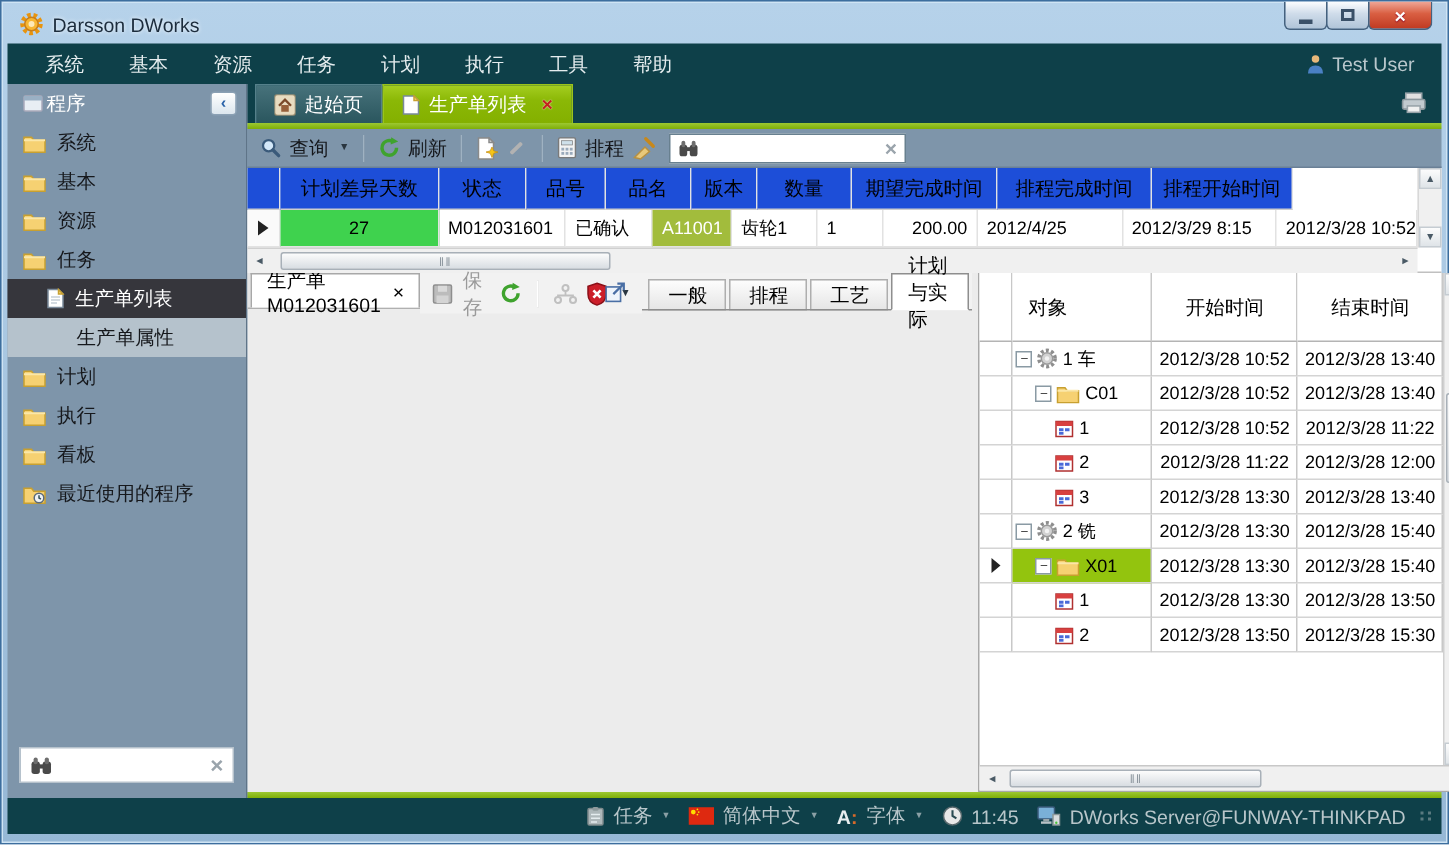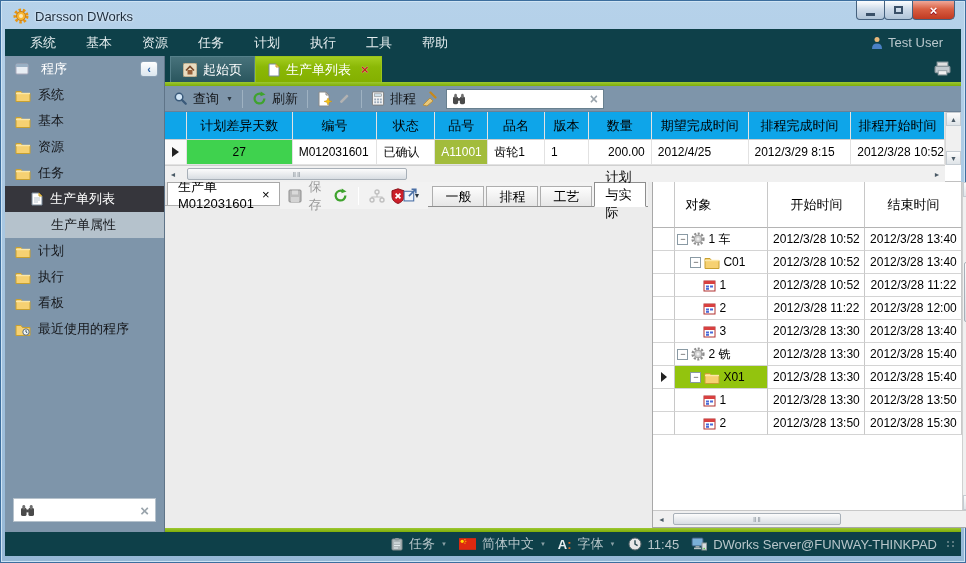--- a/index.html
+++ b/index.html
@@ -16,21 +16,21 @@
   .glyph-min{ width:9px; height:3px; background:#3a5068; margin-top:8px; }
   .glyph-max{ width:9px; height:8px; border:2px solid #3a5068; }
   .glyph-close{ color:#fff; font-weight:bold; font-size:13px; text-shadow:0 1px 1px #802; }
   
   .menubar{ height:27px; background:#0e4049; display:flex; align-items:center; padding:0 10px; }
   .menu-item{ color:#e4ecee; font-size:13px; padding:0 15px; cursor:default; }
   .menu-user{ margin-left:auto; display:flex; align-items:center; gap:5px; color:#b9c7cc; font-size:13px; padding-right:8px; }
   
   .content-row{ flex:1; display:flex; min-height:0; }
   .sidebar{ width:160px; background:#7e95aa; display:flex; flex-direction:column; border-right:1px solid #5f7488; }
-  .sb-header{ height:26px; display:flex; align-items:center; gap:12px; padding:0 6px 0 10px; color:#fff; font-size:13px; }
+  .sb-header{ height:26px; display:flex; align-items:center; gap:2px; padding:0 6px 0 10px; color:#fff; font-size:13px; }
   .sb-collapse{ margin-left:auto; width:18px; height:16px; background:linear-gradient(#fff,#dce6ee); border:1px solid #8aa0b4;
     border-radius:3px; color:#2a62a8; font-weight:bold; font-size:11px; text-align:center; line-height:14px; }
   .sb-item{ height:26px; display:flex; align-items:center; gap:7px; padding-left:10px; font-size:13px; color:#16181c; }
   .sb-item.selected{ background:#36363c; color:#fff; padding-left:26px; }
   .sb-item.child{ background:#b5c2cc; padding-left:46px; }
   .sb-search{ margin:8px 8px 10px 8px; margin-top:auto; height:24px; background:#fff; border:1px solid #b6c2cc;
     display:flex; align-items:center; padding:0 6px; }
   .sb-search .x{ margin-left:auto; color:#9aa4ac; font-weight:bold; font-size:15px; }
   
   .main{ flex:1; display:flex; flex-direction:column; min-width:0; }
@@ -44,21 +44,21 @@
   .toolbar{ height:26px; background:#7e95aa; display:flex; align-items:center; padding:0 8px; gap:5px; font-size:13px; color:#14161a; border-bottom:1px solid #6a8096; }
   .tb-sep{ width:1px; height:18px; background:#5f7488; border-right:1px solid #9fb2c2; margin:0 4px; }
   .tb-caret{ font-size:7px; color:#2a3640; margin-left:2px; }
   .tb-search{ width:158px; height:20px; background:#fff; border:1px solid #68808f; display:flex; align-items:center; padding:0 5px; margin-left:4px; }
   .tb-search .x{ margin-left:auto; color:#9aa4ac; font-weight:bold; font-size:14px; }
   
   .grid-section{ height:70px; background:#fff; position:relative; border-bottom:1px solid #c0c0c0; }
   .grid-table{ margin-right:16px; }
   .g-row{ display:flex; }
   .g-cell{ border-right:1px solid #e2e2e2; border-bottom:1px solid #e2e2e2; font-size:12px; display:flex; align-items:center; padding:0 6px; overflow:hidden; white-space:nowrap; }
-  .g-head .g-cell{ height:28px; font-size:13px; justify-content:center; border-bottom:1px solid #cdcdcd; background:#0ea5e9; }
+  .g-head .g-cell{ height:28px; font-size:13px; justify-content:center; border-bottom:1px solid #cdcdcd; background:#1d4ed8; }
   .g-data .g-cell{ height:25px; }
   .g-gutter{ justify-content:center; padding:0; background:#fafafa; }
   .marker{ width:0; height:0; border-left:7px solid #222; border-top:5px solid transparent; border-bottom:5px solid transparent; }
   .grid-hscroll{ height:17px; background:#f0f0f0; border-top:1px solid #d0d0d0; position:relative; margin-right:16px; }
   .grid-vscroll{ position:absolute; top:0; right:0; width:16px; height:53px; background:#f0f0f0; border-left:1px solid #d8d8d8; display:flex; flex-direction:column; justify-content:space-between; align-items:center; }
   .sc-btn{ font-size:7px; color:#4a5a66; height:14px; display:flex; align-items:center; justify-content:center; width:100%; background:linear-gradient(#fcfcfc,#dfe4e8); border:1px solid #c5ccd2; }
   .h-thumb,.v-thumb{ position:absolute; background:linear-gradient(#fcfcfc,#d8dde2); border:1px solid #a8b0b8; border-radius:2px; display:flex; align-items:center; justify-content:center; color:#8a949c; font-size:8px; letter-spacing:1px; }
   .h-thumb{ top:2px; height:12px; }
   
   .lower{ flex:1; background:#ececec; display:flex; flex-direction:row; min-height:0; }
@@ -372,21 +372,20 @@
           </span>
           <span class="x">×</span>
         </div>
       </div>
 
       <div class="grid-section">
         <div class="grid-table">
           <div class="g-row g-head" id="grid-head">
               <div class="g-cell g-gutter" style="width: 22px;"></div>
               <div class="g-cell" style="width: 106px;">计划差异天数</div>
-              <div class="g-cell" style="width: 85px;">编号</div>
               <div class="g-cell" style="width: 58px;">状态</div>
               <div class="g-cell" style="width: 53px;">品号</div>
               <div class="g-cell" style="width: 57px;">品名</div>
               <div class="g-cell" style="width: 44px;">版本</div>
               <div class="g-cell" style="width: 63px;">数量</div>
               <div class="g-cell" style="width: 97px;">期望完成时间</div>
               <div class="g-cell" style="width: 103px;">排程完成时间</div>
               <div class="g-cell" style="width: 94px;">排程开始时间</div>
             </div>
           <div class="g-row g-data" id="grid-data">

